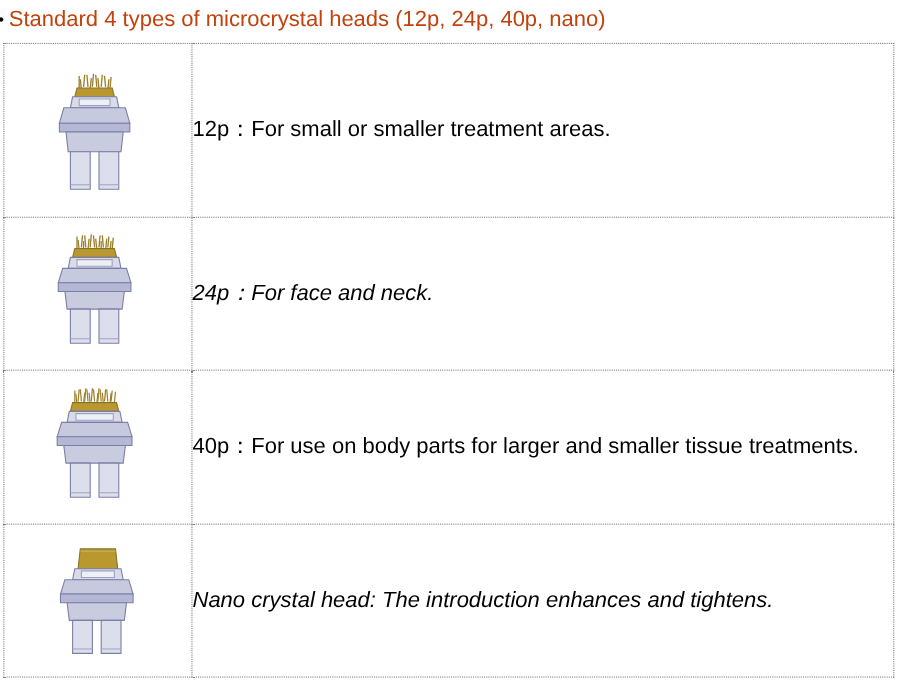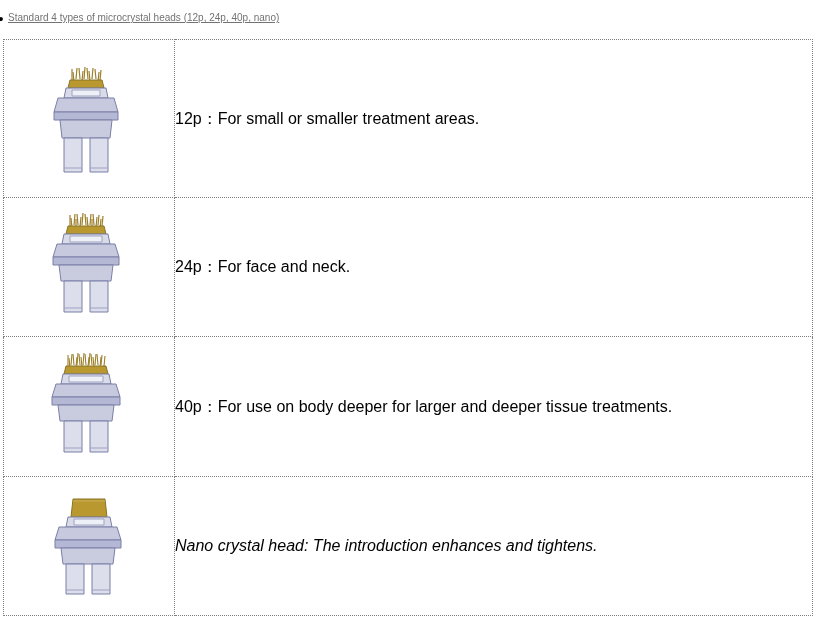--- a/index.html
+++ b/index.html
@@ -33,25 +33,24 @@
     display: inline-block;
     width: 10px;
     margin-left: -4px;
     margin-right: 2px;
     font-size: 15px;
     line-height: 1;
     color: #000;
     text-align: center;
   }
   .heading-text {
-    font-size: 10px;
+    font-size: 20px;
     line-height: 1.2;
-    color: #737373;
+    color: #c2410c;
     white-space: nowrap;
-    text-decoration: underline;
   }
   table.spec-table {
     position: absolute;
     left: 3px;
     top: 39px;
     width: 810px;
     border-collapse: collapse;
     table-layout: fixed;
   }
   table.spec-table td {
@@ -59,27 +58,27 @@
     padding: 0;
     vertical-align: middle;
   }
   td.img-cell {
     width: 170px;
     text-align: center;
     padding: 6px 0;
   }
   td.desc-cell {
     padding: 0 8px 0 10px;
-    font-size: 16px;
+    font-size: 20px;
     line-height: 1.85;
     text-align: justify;
     text-justify: inter-word;
   }
   .row-h1 { height: 158px; }
-  .row-h2 { height: 139px; }
+  .row-h2 { height: 139px; font-style: italic; }
   .row-h3 { height: 140px; }
   .row-h4 { height: 139px; font-style: italic; }
 
   
   .head-wrap {
     position: relative;
     width: 86px;
     height: 118px;
     margin: 0 auto;
   }
@@ -213,21 +212,21 @@
                 <path d="M6 49 L74 49 L74 57 L6 57 Z" fill="#b4b8d4" stroke="#7b7fa6"></path>
                 <path d="M12 57 L68 57 L66 73 L14 73 Z" fill="#c9ccdf" stroke="#7b7fa6"></path>
                 <path d="M18 73 L36 73 L36 104 L18 104 Z" fill="#dcdeec" stroke="#7b7fa6"></path>
                 <path d="M44 73 L62 73 L62 104 L44 104 Z" fill="#dcdeec" stroke="#7b7fa6"></path>
                 <path d="M18 100 L36 100" stroke="#9ea2c0"></path>
                 <path d="M44 100 L62 100" stroke="#9ea2c0"></path>
               </g>
             </svg>
           </div>
         </td>
-        <td class="desc-cell">40p：For use on body deeper for larger and deeper tissue treatments.</td>
+        <td class="desc-cell">40p：For use on body parts for larger and smaller tissue treatments.</td>
       </tr>
 
       <tr class="row-h4">
         <td class="img-cell">
           <div class="head-wrap">
             <svg class="head-svg" width="86" height="112" viewBox="0 0 86 112" xmlns="http://www.w3.org/2000/svg" aria-hidden="true">
               <g stroke="#7b7fa6" stroke-width="1" fill="none">
 
                 <path d="M27 12 L59 12 L61 30 L25 30 Z" fill="#b9992f" stroke="#8a7324"></path>
                 <path d="M27 14 L59 14" stroke="#cbb05a"></path>

